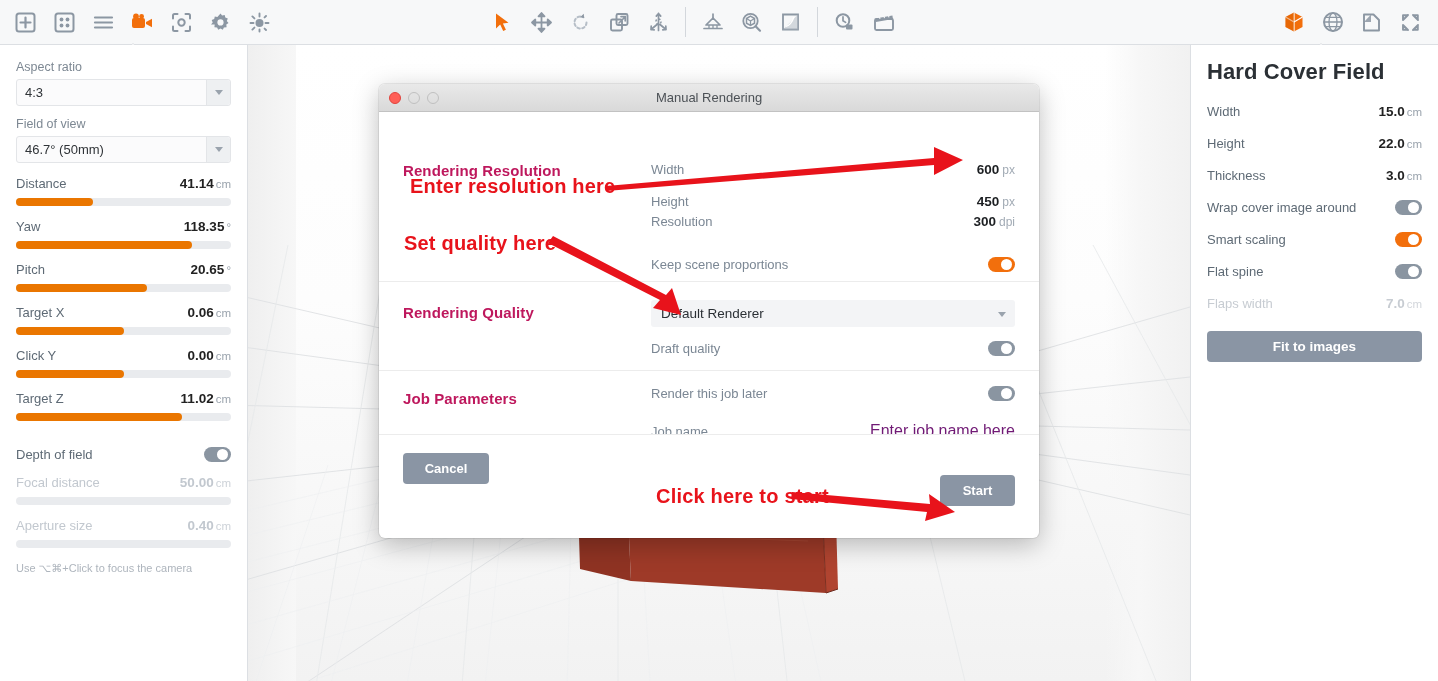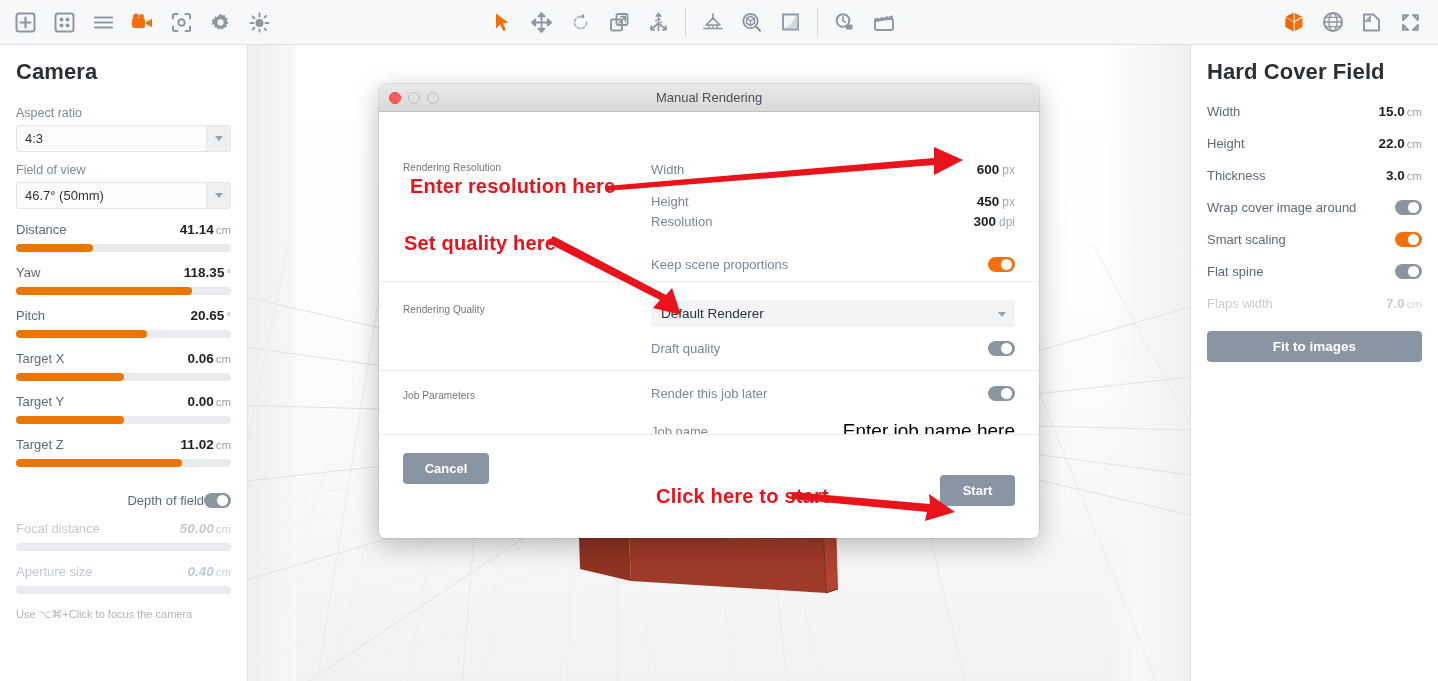--- a/index.html
+++ b/index.html
@@ -100,28 +100,28 @@
   }
 
   .row-kv {
     display:flex; align-items:baseline; justify-content:space-between;
     margin-top:13px;
   }
   .row-kv .k { font-size:13px; color:#5e6a75; }
   .row-kv .v { font-size:13.5px; color:#222; font-weight:bold; }
   .row-kv .v .u { font-size:11.5px; color:#9aa3ad; font-weight:normal; margin-left:2px;}
   .row-kv.dim .k { color:#c2c8cf;text-align:right; }
-  .row-kv.dim .v { color:#c2c8cf;font-style:italic; }
+  .row-kv.dim .v { color:#c2c8cf; }
   .row-kv.dim .v .u { color:#cdd2d8; }
 
   .slider { height:8px; border-radius:4px; background:#e9ebee; margin-top:7px; position:relative; }
   .slider .fill { position:absolute; left:0; top:0; bottom:0; background:#ea7600; border-radius:4px; }
 
   
-  .row-tog { display:flex; align-items:center; justify-content:flex-end; margin-top:14px; }
+  .row-tog { display:flex; align-items:center; justify-content:space-between; margin-top:14px; }
   .row-tog .k { font-size:13px; color:#5e6a75; }
   .toggle { width:27px; height:15px; border-radius:8px; background:#8a95a1; position:relative; }
   .toggle .knob { position:absolute; width:11px;height:11px;border-radius:50%;background:#fff; top:2px; left:13px; }
   .toggle.on { background:#f26f0c; }
   .toggle.on .knob { left:13px; }
   .toggle.off .knob { left:13px; }
 
   
   .rp-row {
     display:flex; align-items:center; justify-content:space-between;
@@ -156,42 +156,42 @@
   .dlg-dots { display:flex; gap:7px; padding-left:10px; }
   .dot { width:12px;height:12px;border-radius:50%; }
   .dot.red { background:#ff5f57; border:1px solid #e0443e; }
   .dot.empty { background:transparent; border:1px solid #c0c0c0; }
   .dlg-title {
     position:absolute; left:0; right:0; text-align:center;
     font-size:13px; color:#4c5156;
   }
   .dlg-body { position:relative; height:394px; }
   .sec-title {
-    position:absolute; font-size:10px; font-weight:normal; color:#737373;
+    position:absolute; font-size:15px; font-weight:bold; color:#be185d;
     letter-spacing:0.1px;
   }
   .dlg-row {
     position:absolute; left:272px; right:24px; height:22px;
     display:flex; align-items:center; justify-content:space-between;
   }
   .dlg-row .k { font-size:13px; color:#7b8794; }
   .dlg-row .v { font-size:13.5px; color:#1c1f22; font-weight:bold; }
   .dlg-row .v .u { font-size:12px; color:#a2abb5; font-weight:normal; margin-left:3px; }
   .dlg-sep { position:absolute; left:0; right:0; height:1px; background:#ececec; }
   .dlg-select {
     position:absolute; height:27px; background:#f3f4f6;
     border-radius:3px; display:flex; align-items:center;
     font-size:13.5px; color:#2b3035; padding-left:10px;
   }
   .dlg-select .car {
     position:absolute; right:9px; top:50%; margin-top:-2px;
     width:0;height:0;border-left:4px solid transparent;
     border-right:4px solid transparent;border-top:5px solid #9aa3ad;
   }
-  .dlg-placeholder { font-size:19px; color:#000000; }
+  .dlg-placeholder { font-size:16px; color:#701a75; }
   .dlg-footer {
     position:absolute; left:0; right:0; bottom:0; height:72px;
     border-top:1px solid #ececec; background:#fff;
   }
   .dlg-btn {
     position:absolute; top:18px; height:31px; border-radius:4px;
     background:#8a95a4; color:#fff; font-size:13px; font-weight:bold;
     display:flex; align-items:center; justify-content:center;
   }
   .btn-cancel { left:24px; width:86px; }
@@ -425,21 +425,20 @@
         <path d="M330 460 L380 470 L383 536 L332 524 Z" fill="#8f3323"></path>
         <path d="M380 470 L575 478" stroke="#5e2016" stroke-width="1" fill="none"></path>
         <path d="M578 548 L590 544" stroke="#6b2a1d" stroke-width="1" fill="none"></path>
         <path d="M575 478 L578 548" stroke="#7e2f20" stroke-width="1" fill="none"></path>
         <path d="M400 490 L560 496" stroke="#b85a44" stroke-width="0.8" opacity="0.5" fill="none"></path>
       </g>
     </svg>
   </div>
 
   <div class="panel panel-left">
-    <div class="panel-title">Camera</div>
     <div class="panel-body">
 
       <div class="field-label">Aspect ratio</div>
       <div class="select">
         <span>4:3</span>
         <span class="caret-box">
             <span class="caret-dn"></span>
           </span>
       </div>
 
@@ -477,21 +476,21 @@
 
       <div class="row-kv">
         <span class="k">Target X</span>
         <span class="v"><span>0.06</span><span class="u">cm</span></span>
       </div>
       <div class="slider">
           <div class="fill" style="width:50%"></div>
         </div>
 
       <div class="row-kv">
-        <span class="k">Target Y</span>
+        <span class="k">Click Y</span>
         <span class="v"><span>0.00</span><span class="u">cm</span></span>
       </div>
       <div class="slider">
           <div class="fill" style="width:50%"></div>
         </div>
 
       <div class="row-kv">
         <span class="k">Target Z</span>
         <span class="v"><span>11.02</span><span class="u">cm</span></span>
       </div>

